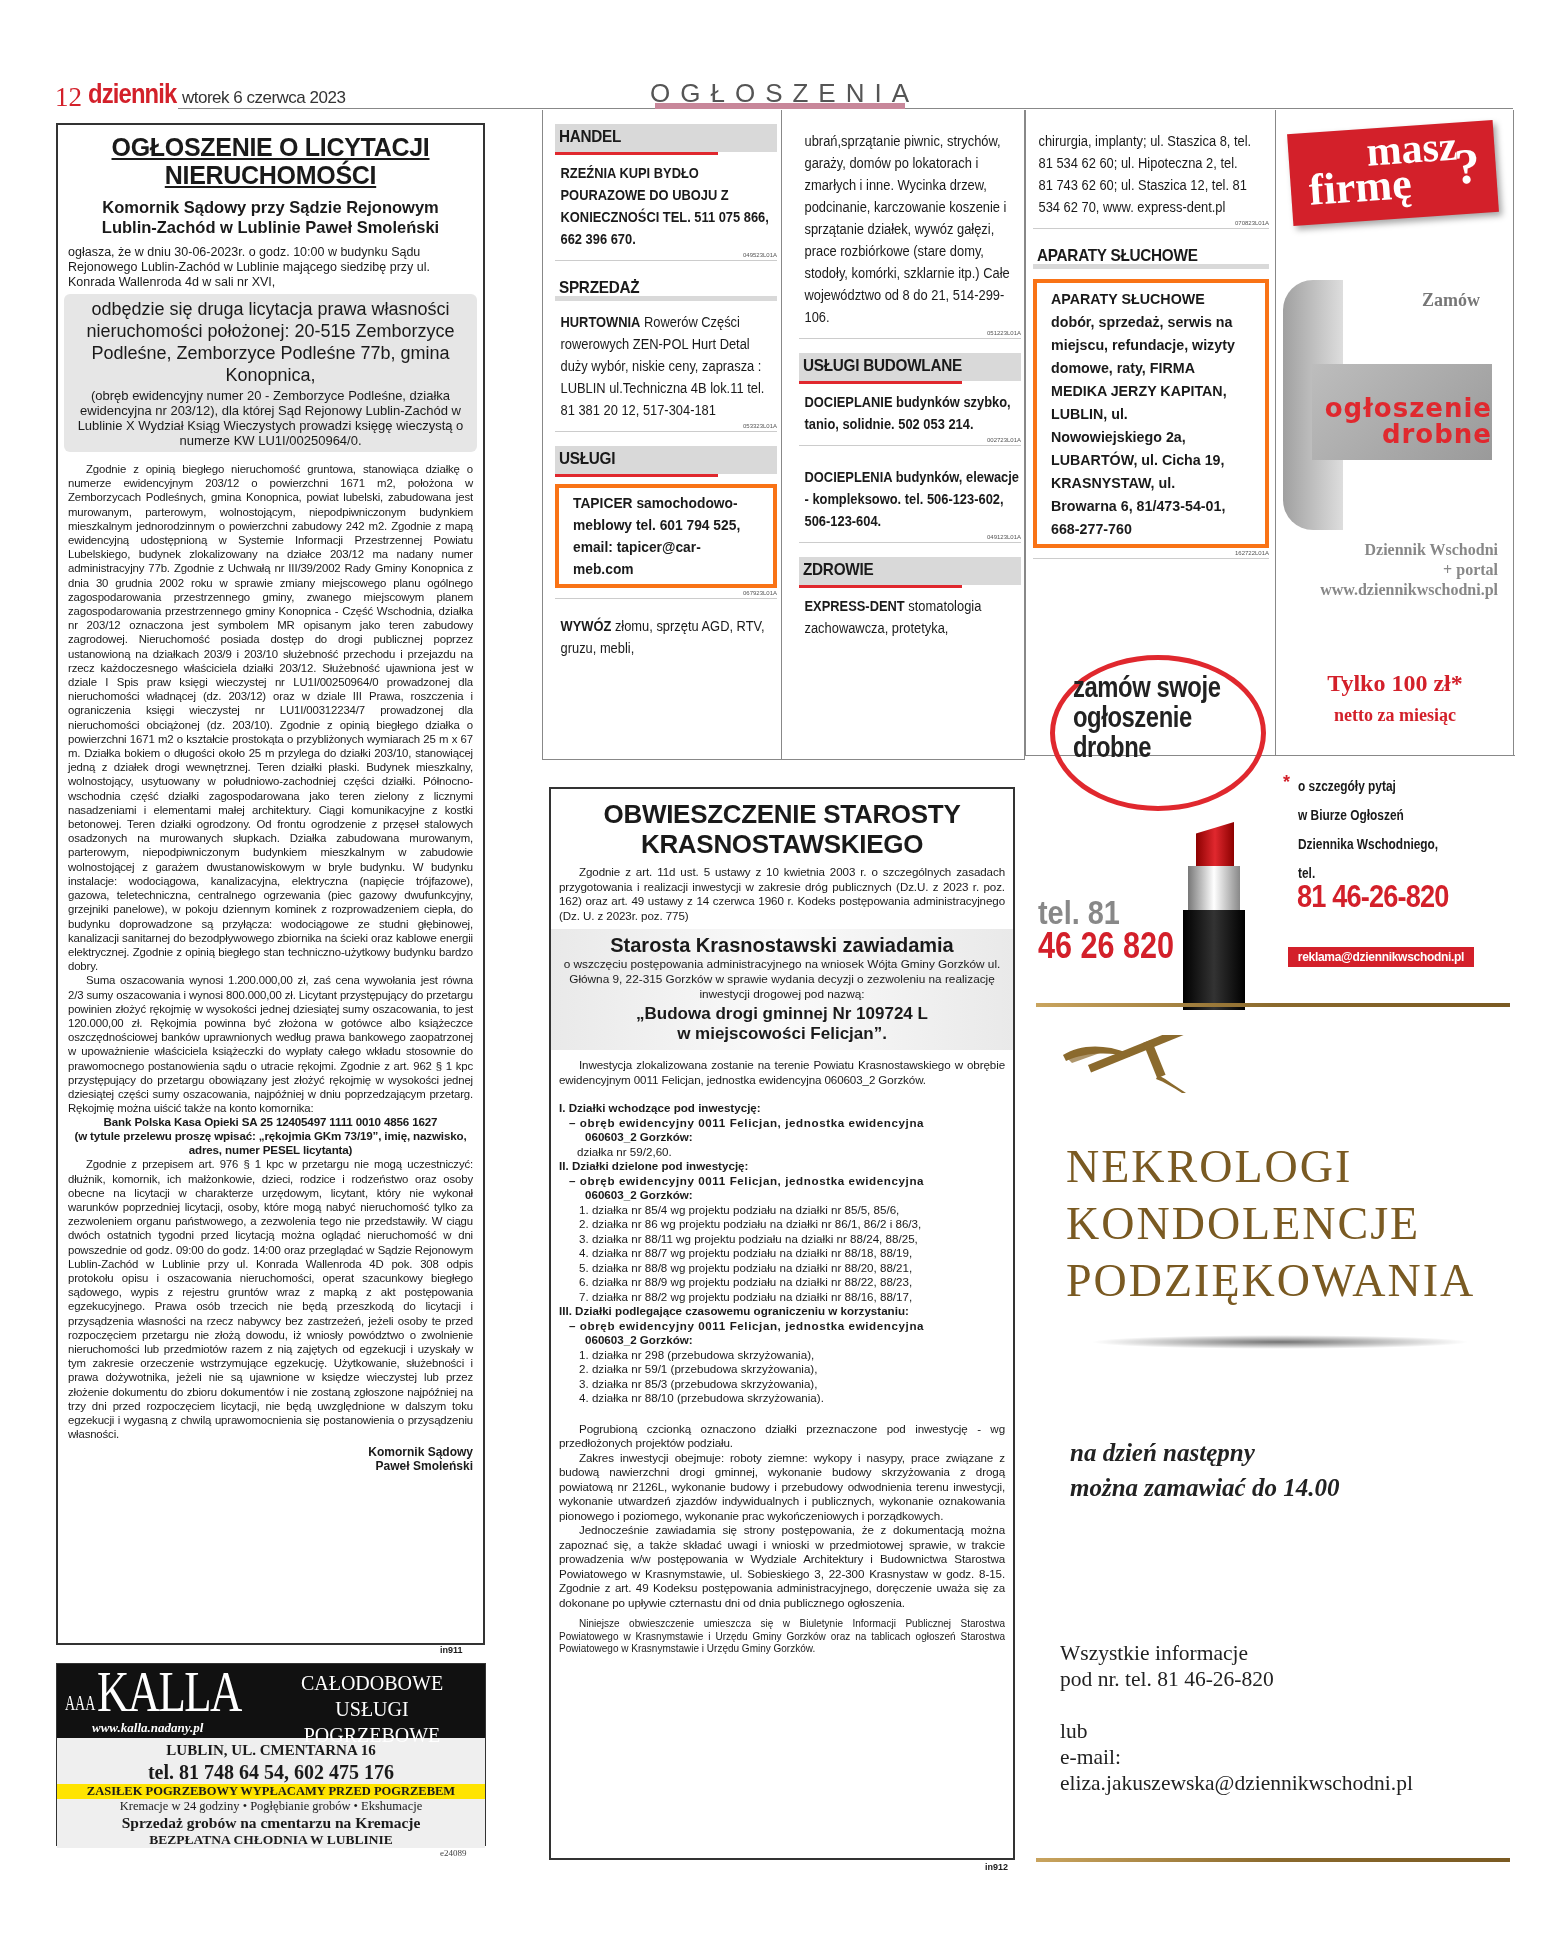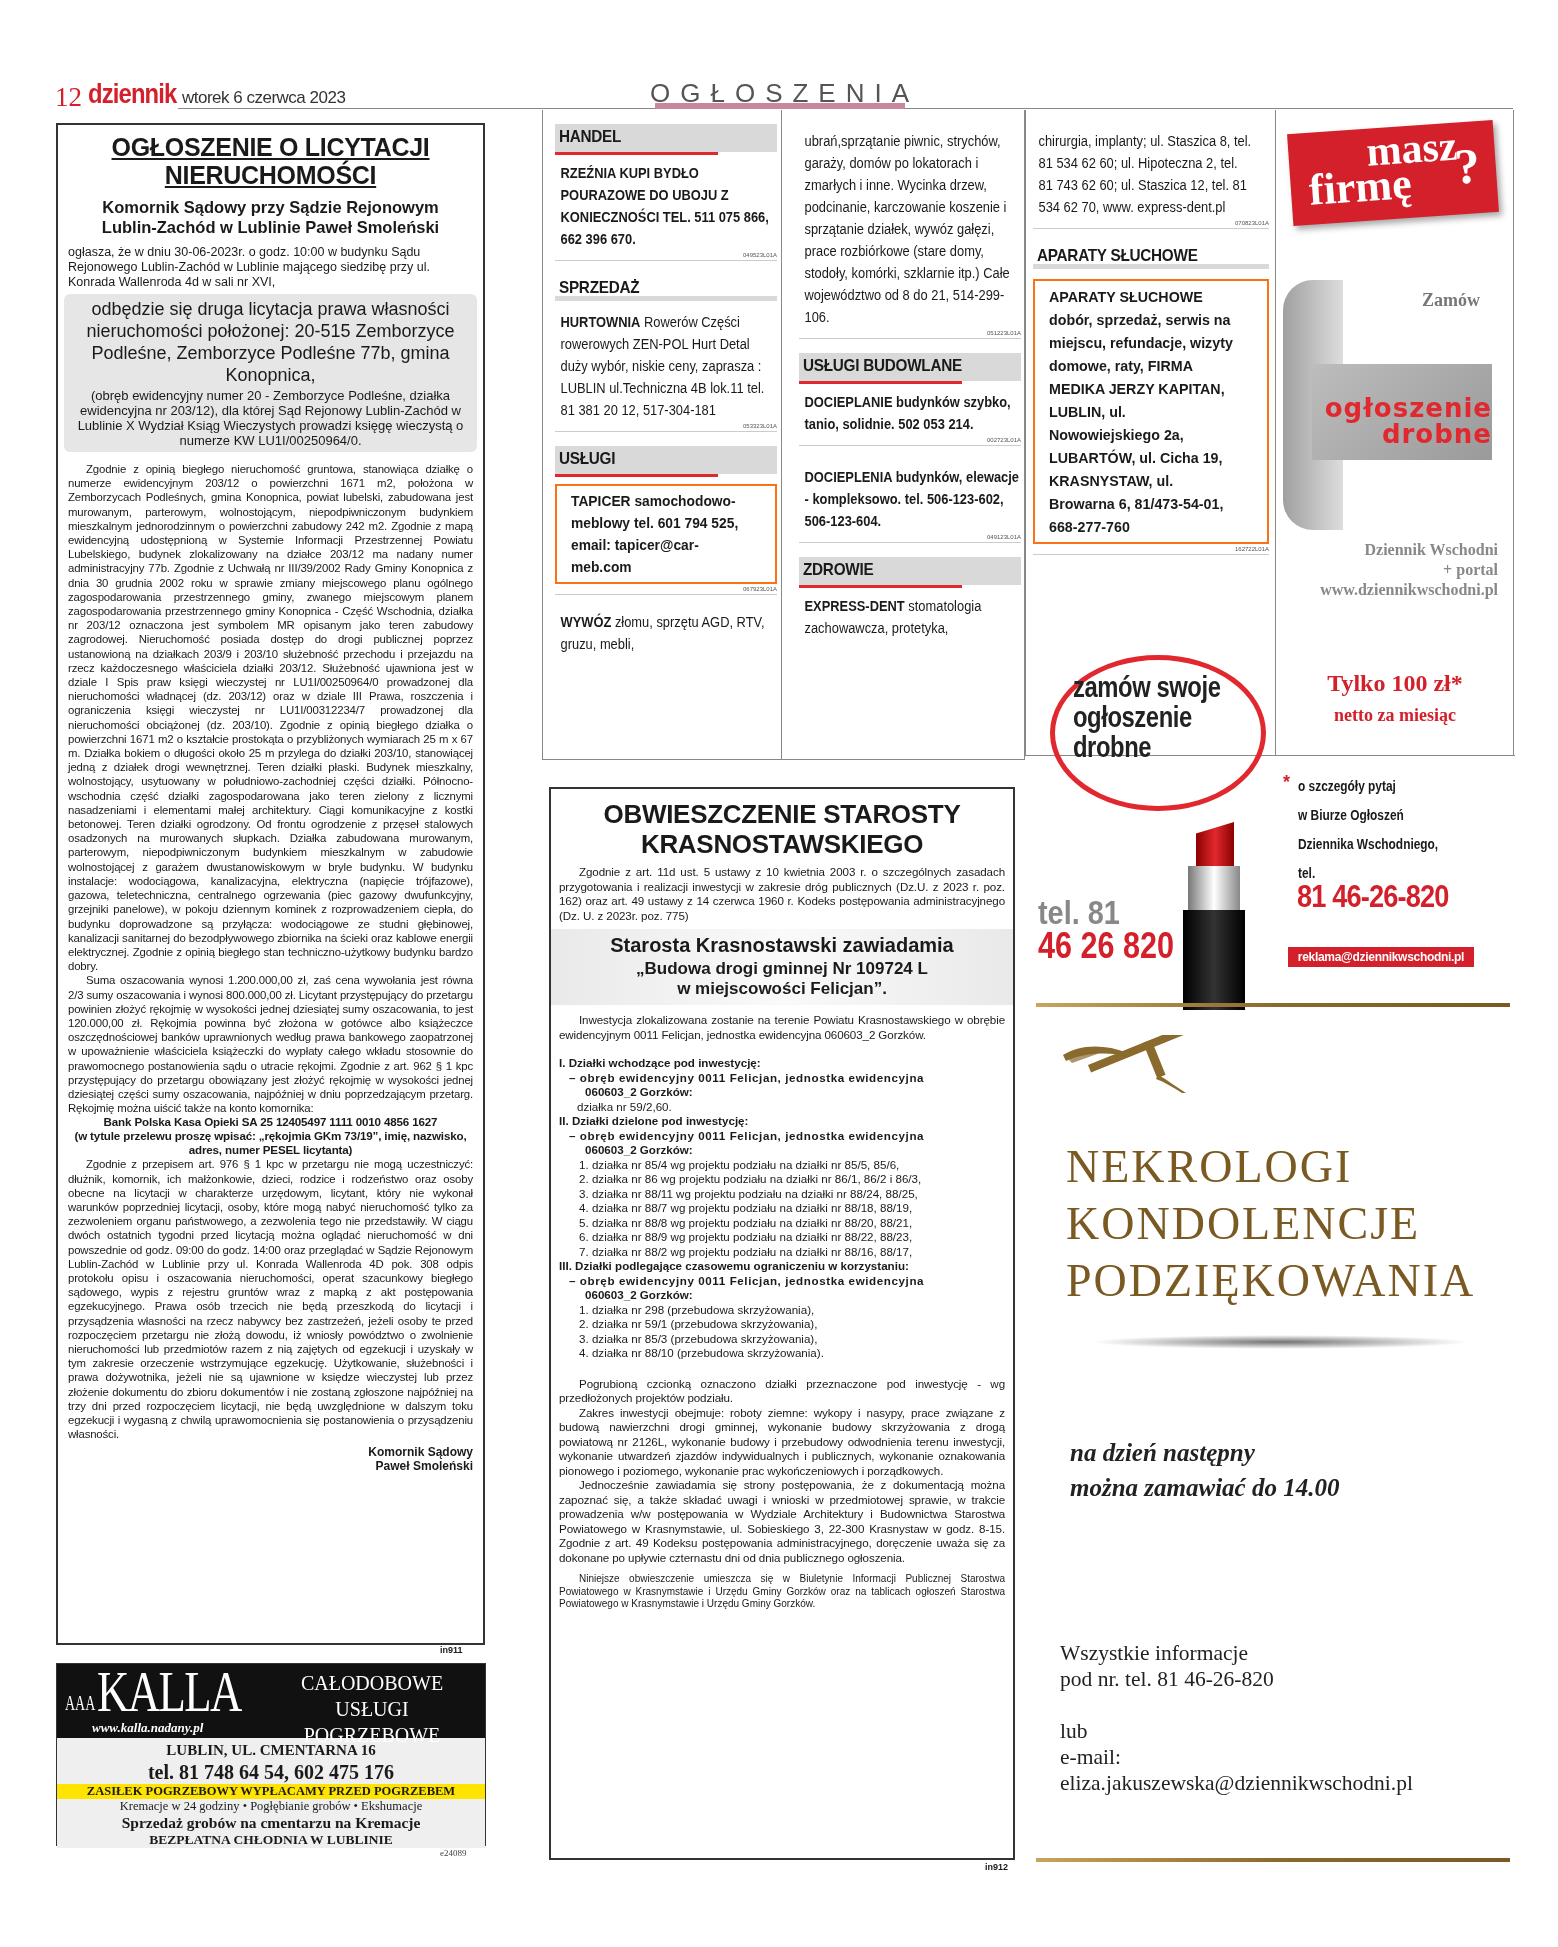--- a/index.html
+++ b/index.html
@@ -51,21 +51,21 @@
   .col { position: absolute; top: 0; width: 222px; }
   .col1 { left: 12px; }
   .col2 { left: 256px; }
   .cat-head { background: #d9d9d9; height: 28px; position: relative; margin-top: 14px; }
   .cat-head span { position: absolute; left: 4px; top: 3px; font-weight: bold; font-size: 17px; letter-spacing: -0.3px; transform: scaleX(0.9); transform-origin: left; white-space: nowrap; }
   .cat-head .red { position: absolute; left: 0; bottom: -3px; width: 163px; height: 3px; background: #e0282e; }
   .cat-head.plain { background: transparent; border-bottom: 5px solid #d9d9d9; height: 26px; }
   .ad { font-size: 14px; line-height: 22px; margin-top: 10px; padding-left: 6px; transform: scaleX(0.92); transform-origin: left; width: 240px; }
   .ad.b { font-weight: bold; }
   .ad-code { font-size: 6px; color: #555; text-align: right; border-bottom: 1px solid #ccc; padding-bottom: 2px; margin-top: 2px; }
-  .boxed { border: 2px solid #f97316; padding: 4px 14px; margin-top: 10px; }
+  .boxed { border: 4px solid #f97316; padding: 4px 14px; margin-top: 10px; }
 
   
   .col3 { left: 1033px; top: 110px; width: 236px; }
   .col3-border { left: 1025px; top: 110px; width: 1px; height: 645px; background: #888; }
   .col3-bottom { left: 1025px; top: 755px; width: 490px; height: 1px; background: #888; }
 
   
   .right-border { left: 1275px; top: 110px; width: 1px; height: 645px; background: #888; }
   .right-border2 { left: 1513px; top: 110px; width: 1px; height: 645px; background: #888; }
   .masz { left: 1290px; top: 127px; width: 206px; height: 92px; background: #d3202a; transform: rotate(-4deg); color: #fff; font-family: "Liberation Serif", serif; font-weight: bold; box-shadow: 3px 4px 6px rgba(0,0,0,0.35); }
@@ -285,20 +285,21 @@
 </div>
 <div class="abs details-phone">81 46-26-820</div>
 <div class="abs reklama">reklama@dziennikwschodni.pl</div>
 
 <div class="abs obw">
   <div class="ob-title">OBWIESZCZENIE STAROSTY</div>
   <div class="ob-title" style="margin-top:0">KRASNOSTAWSKIEGO</div>
   <div class="ob-p ind" style="margin-top:6px">Zgodnie z art. 11d ust. 5 ustawy z 10 kwietnia 2003 r. o szczególnych zasadach przygotowania i realizacji inwestycji w zakresie dróg publicznych (Dz.U. z 2023 r. poz. 162) oraz art. 49 ustawy z 14 czerwca 1960 r. Kodeks postępowania administracyjnego (Dz. U. z 2023r. poz. 775)</div>
   <div class="ob-gray">
     <div class="g1">Starosta Krasnostawski zawiadamia</div>
+    <div class="g2">o wszczęciu postępowania administracyjnego na wniosek Wójta Gminy Gorzków ul. Główna 9, 22-315 Gorzków w sprawie wydania decyzji o zezwoleniu na realizację inwestycji drogowej pod nazwą:</div>
     <div class="g3">„Budowa drogi gminnej Nr 109724 L</div>
     <div class="g3" style="margin-top:0">w miejscowości Felicjan”.</div>
   </div>
   <div class="ob-p ind" style="margin-top:8px">Inwestycja zlokalizowana zostanie na terenie Powiatu Krasnostawskiego w obrębie ewidencyjnym 0011 Felicjan, jednostka ewidencyjna 060603_2 Gorzków.</div>
   <div class="ob-list" style="margin-top:14px">
     <div class="h">I. Działki wchodzące pod inwestycję:</div>
     <div class="sub">– obręb ewidencyjny 0011 Felicjan, jednostka ewidencyjna</div>
     <div class="sub2">060603_2 Gorzków:</div>
     <div class="plain">działka nr 59/2,60.</div>
     <div class="h">II. Działki dzielone pod inwestycję:</div>

